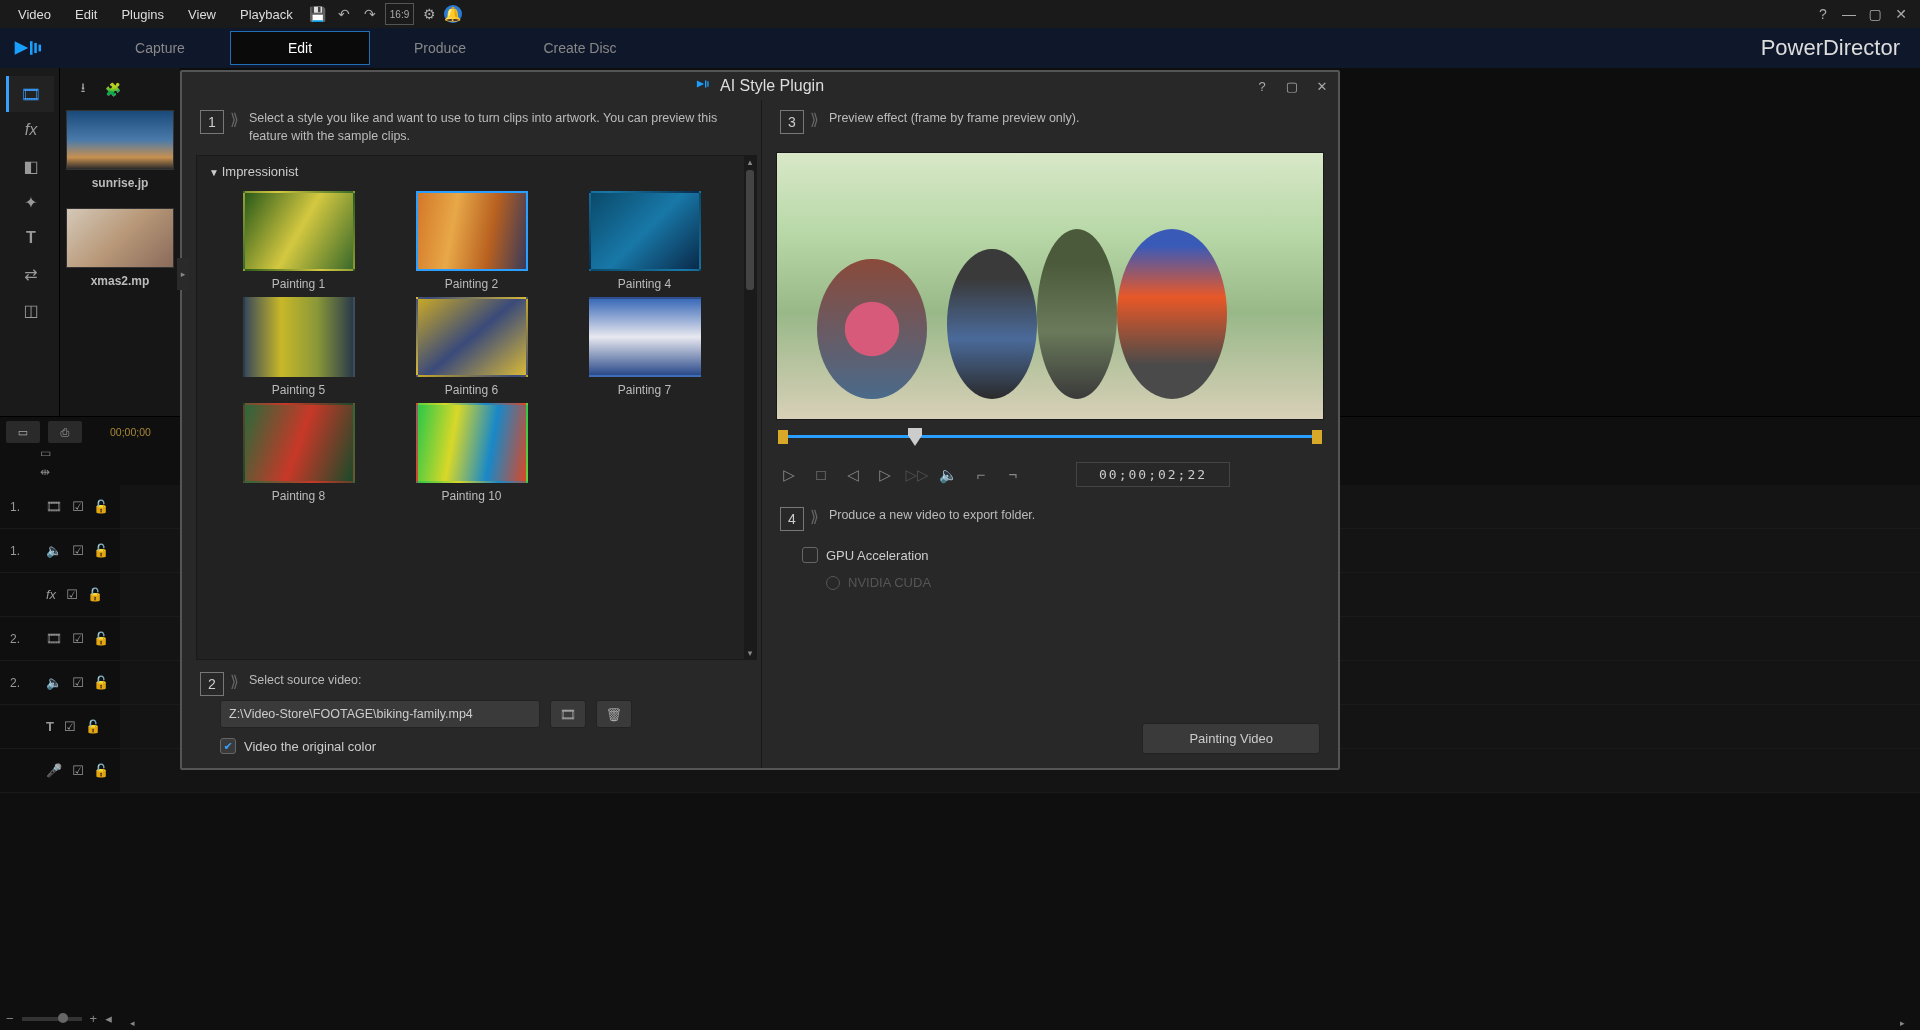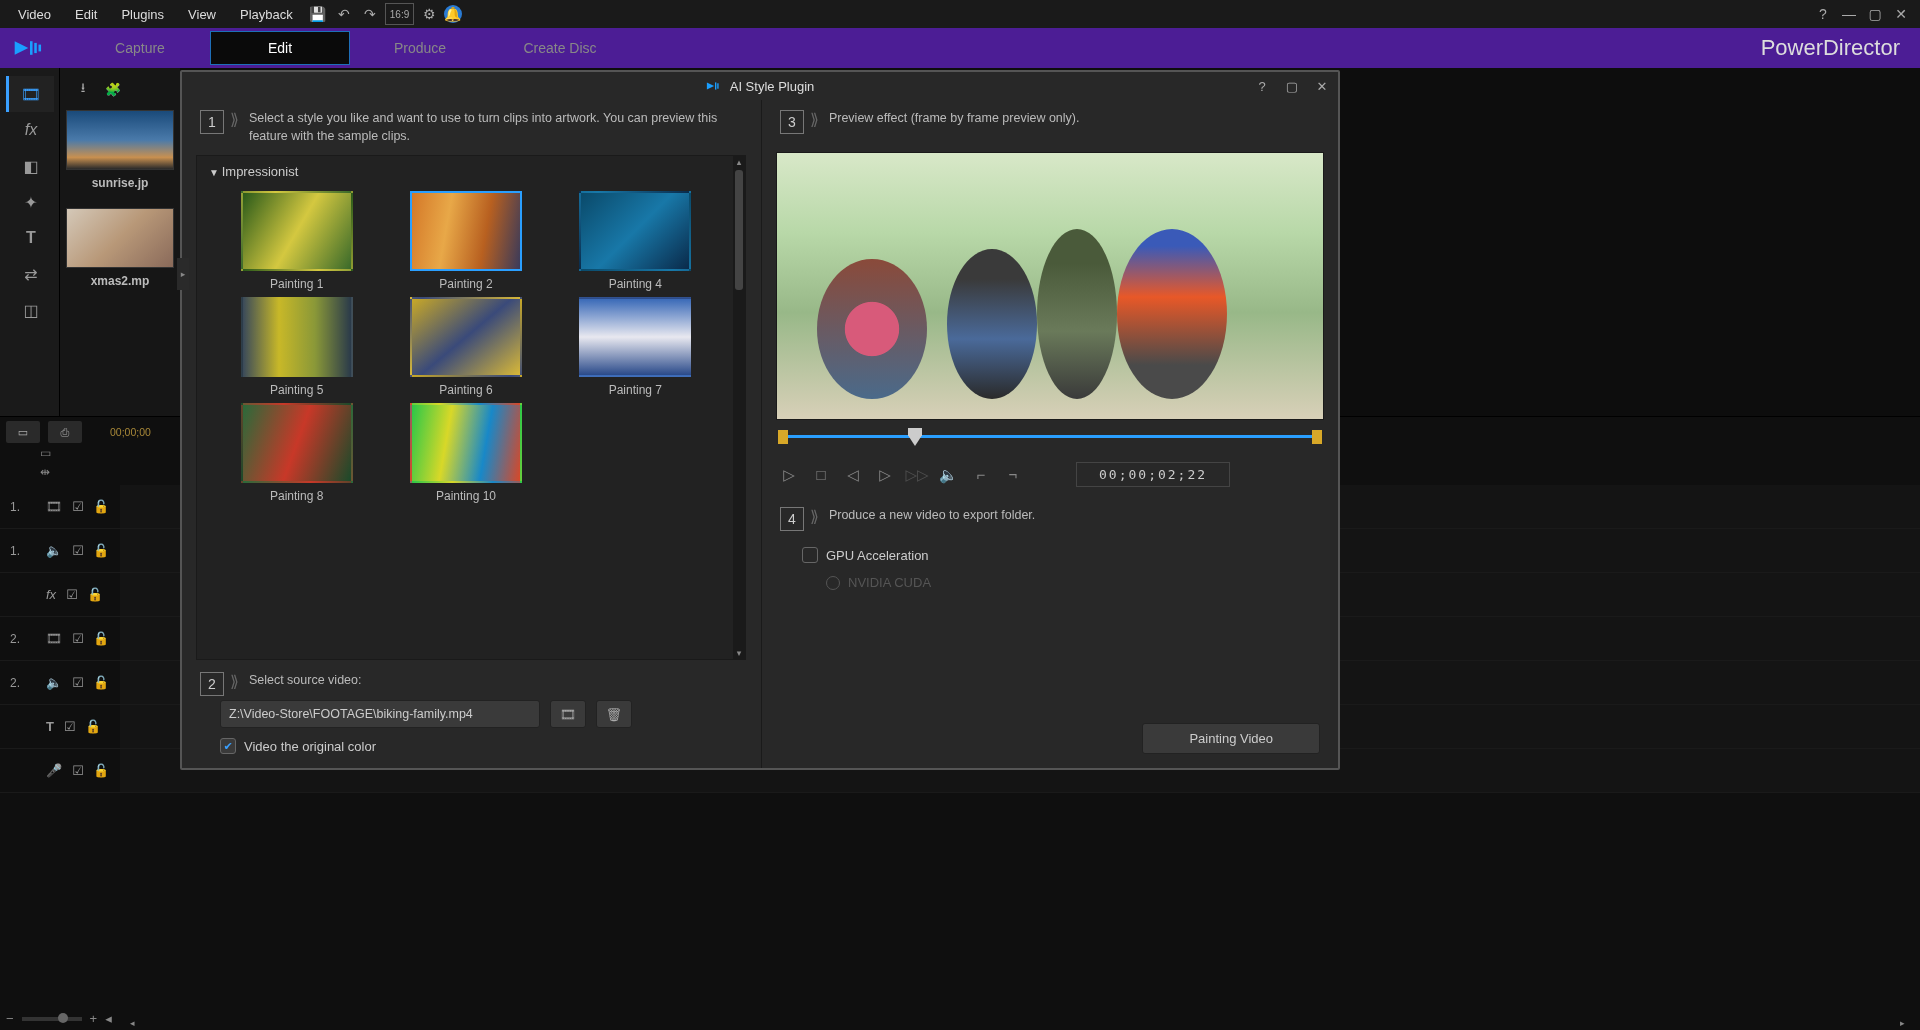--- a/index.html
+++ b/index.html
@@ -6,21 +6,21 @@
 body { background: #0a0a0a; color: #ccc; width: 1920px; height: 1030px; overflow: hidden; font-size: 13px; }
 
 
 .menubar { height: 28px; background: #1a1a1a; display: flex; align-items: center; padding: 0 8px; gap: 4px; }
 .menubar .menu-item { padding: 4px 10px; color: #ddd; font-size: 13px; cursor: pointer; }
 .menubar .spacer { flex: 1; }
 .menubar .top-icon { width: 22px; height: 22px; display: flex; align-items: center; justify-content: center; color: #aaa; cursor: pointer; font-size: 14px; }
 .menubar .top-icon.notif { background: #2a7bd4; border-radius: 50%; width: 18px; height: 18px; color: #fff; }
 
 
-.moderow { height: 40px; background: #4c1d95; display: flex; align-items: center; }
+.moderow { height: 40px; background: #0f172a; display: flex; align-items: center; gap: 20px; }
 .logo { width: 60px; display: flex; align-items: center; justify-content: center; }
 .logo svg { width: 34px; height: 24px; }
 .modes { display: flex; gap: 0; margin-left: 10px; }
 .mode { width: 140px; text-align: center; padding: 8px 0; color: #888; font-size: 14px; cursor: pointer; border: 1px solid transparent; }
 .mode.active { color: #fff; border: 1px solid #1e6fb8; background: #0a0a0a; }
 .brand { margin-left: auto; margin-right: 20px; color: #ddd; font-size: 22px; font-weight: 300; }
 
 
 .body { display: flex; height: 962px; }
 
@@ -40,35 +40,35 @@
 .mediacol .thumb .img.img2 { background: linear-gradient(135deg,#d4c8b8 0%, #b89878 50%, #8a6a5a 100%); }
 .mediacol .thumb .lbl { text-align: center; font-size: 12px; color: #bbb; margin-top: 6px; }
 .mediacol .media-expand { position:absolute; right:-9px; top:190px; width:12px; height:32px; background:#2a2a2a; display:flex;align-items:center;justify-content:center; font-size:9px; color:#888; cursor:pointer; z-index:5;}
 
 
 .center { flex: 1; position: relative; background: #0d0d0d; }
 
 
 .dialog { position: absolute; left: 0px; top: 2px; width: 1160px; height: 700px; background: #282828; border: 2px solid #555; border-radius: 2px; display: flex; flex-direction: column; }
 .dialog .titlebar { height: 28px; display: flex; align-items: center; justify-content: center; position: relative; background: #282828; }
-.dialog .titlebar .ttext { color: #ddd; font-size: 13px; display:flex; align-items:center; gap:6px;}
+.dialog .titlebar .ttext { color: #ddd; font-size: 16px; display:flex; gap:6px;}
 .dialog .titlebar .wbtns { position: absolute; right: 6px; display: flex; gap: 10px; }
 .dialog .titlebar .wbtns span { width: 20px; height: 20px; display:flex;align-items:center;justify-content:center; color:#aaa; cursor:pointer; font-size:13px;}
 .dialog .dbody { flex: 1; display: flex; overflow: hidden; }
 .dialog .leftpane { width: 580px; display: flex; flex-direction: column; border-right: 1px solid #1a1a1a; background:#282828;}
 .dialog .rightpane { flex: 1; display: flex; flex-direction: column; background: #282828; }
 
 
 .step { display: flex; align-items: flex-start; gap: 10px; padding: 10px 18px; color: #bbb; }
 .step .num { width: 24px; height: 24px; border: 1px solid #777; display: flex; align-items: center; justify-content: center; font-size: 14px; color: #ccc; flex-shrink:0;}
 .step .chev { color: #666; font-size: 16px; margin-left:-4px; flex-shrink:0;}
 .step .txt { font-size: 12.5px; line-height: 1.4; }
 
 
-.stylewrap { flex: 1; overflow: hidden; position: relative; background: #222; margin: 0 15px 4px 14px; border:1px solid #1a1a1a;}
+.stylewrap { flex: 1; overflow: hidden; position: relative; background: #222; margin: 0 4px 4px 14px; border:1px solid #1a1a1a;}
 .stylewrap .scroll { position:absolute; right:0; top:0; width:12px; height:100%; background:#1a1a1a;}
 .stylewrap .scroll .up,.stylewrap .scroll .dn{position:absolute;left:0;width:12px;height:12px;font-size:9px;color:#888;display:flex;align-items:center;justify-content:center;}
 .stylewrap .scroll .up{top:0;} .stylewrap .scroll .dn{bottom:0;}
 .stylewrap .scroll .thm{position:absolute;left:2px;top:14px;width:8px;height:120px;background:#444;border-radius:3px;}
 .cat { padding: 8px 12px; color: #ccc; font-size: 13px; cursor: pointer; }
 .cat::before { content: "▼ "; font-size: 10px; }
 .grid { display: grid; grid-template-columns: repeat(3, 1fr); gap: 6px 30px; padding: 4px 40px 4px 30px; }
 .gitem { text-align: center; }
 .gitem .gim { width: 112px; height: 80px; margin: 0 auto; border: 2px solid transparent; cursor: pointer; }
 .gitem.sel .gim { border: 2px solid #2a9fff; }

